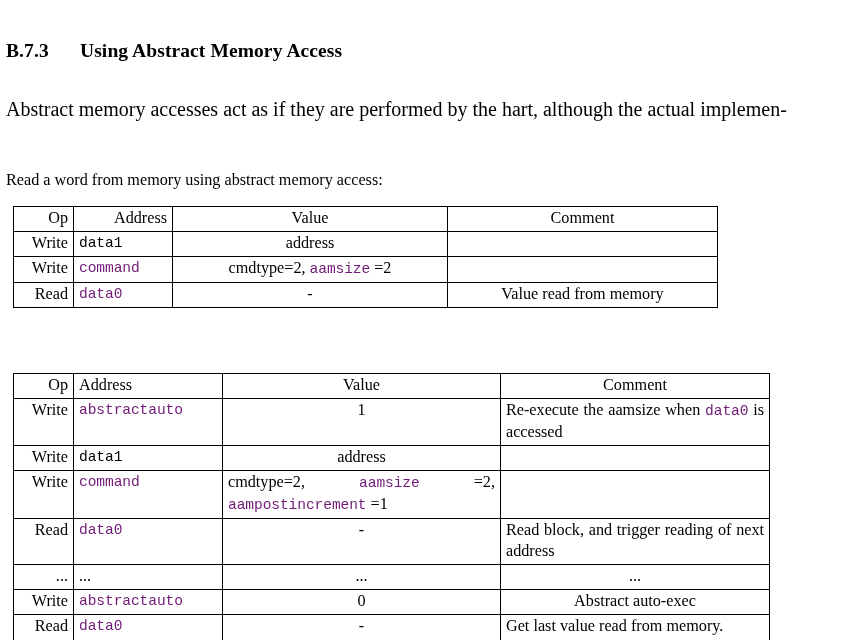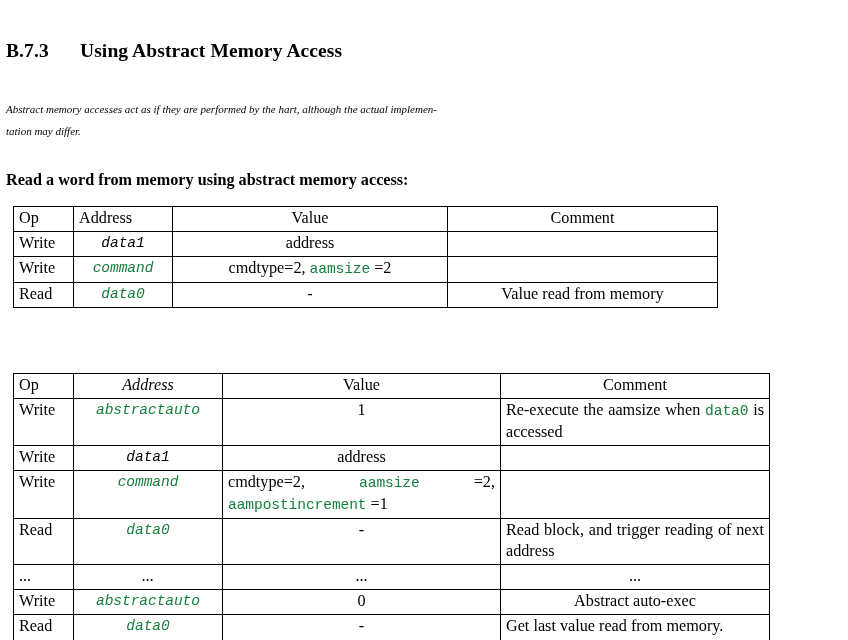--- a/index.html
+++ b/index.html
@@ -31,41 +31,39 @@
     letter-spacing: 0.1px;
     white-space: nowrap;
   }
   .section-heading .secnum {
     display: inline-block;
     min-width: 74px;
   }
   
   .para {
     position: absolute;
-    font-size: 11px;
+    font-size: 20px;
     line-height: 22px;
     text-align: justify;
     text-justify: inter-word;
-    font-style: italic;
   }
   #intro-paragraph {
     left: 6px;
     top: 62px;
     width: 838px;
   }
   #intro-paragraph .ln {
     display: block;
   }
   .caption-line {
     position: absolute;
     left: 6px;
     font-size: 16.2px;
     line-height: 22px;
     white-space: nowrap;
-    font-weight: bold;
   }
   #caption-word { top: 133px; }
   #caption-block { top: 297px; }
 
   
   table.doc-table {
     position: absolute;
     border-collapse: collapse;
     font-size: 16.2px;
     table-layout: fixed;
@@ -73,31 +71,31 @@
   }
   table.doc-table td,
   table.doc-table th {
     border: 1px solid #000;
     padding: 1px 5px 2px 5px;
     vertical-align: top;
     font-weight: normal;
     line-height: 21px;
     background: #fff;
   }
-  .tcenter { text-align: left; }
-  .tright  { text-align: center; font-style: italic; }
+  .tcenter { text-align: right; }
+  .tright  { text-align: left; }
   .tleft   { text-align: center; }
   .tjust   { text-align: justify; text-justify: inter-word; }
   .mono {
     font-family: "Liberation Mono", "DejaVu Sans Mono", monospace;
     font-size: 14.6px;
     letter-spacing: -0.1px;
   }
   .lnk {
-    color: #15803d;
+    color: #701a75;
   }
   .eq { white-space: nowrap; }
 
   
   #table-word-read {
     left: 13px;
     top: 170px;
     width: 704px;
   }
   #table-word-read col.c-op      { width: 60px; }
@@ -124,21 +122,20 @@
 <body>
 
 <div class="page">
 
   <div class="section-heading">
     <span class="secnum">B.7.3</span><span>Using Abstract Memory Access</span>
   </div>
 
   <div class="para" id="intro-paragraph">
     <span class="ln">Abstract memory accesses act as if they are performed by the hart, although the actual implemen-</span>
-    <span class="ln">tation may differ.</span>
   </div>
 
   <div class="caption-line" id="caption-word">Read a word from memory using abstract memory access:</div>
 
   <table class="doc-table" id="table-word-read">
     <colgroup>
       <col class="c-op">
         <col class="c-address">
         <col class="c-value">
         <col class="c-comment">

